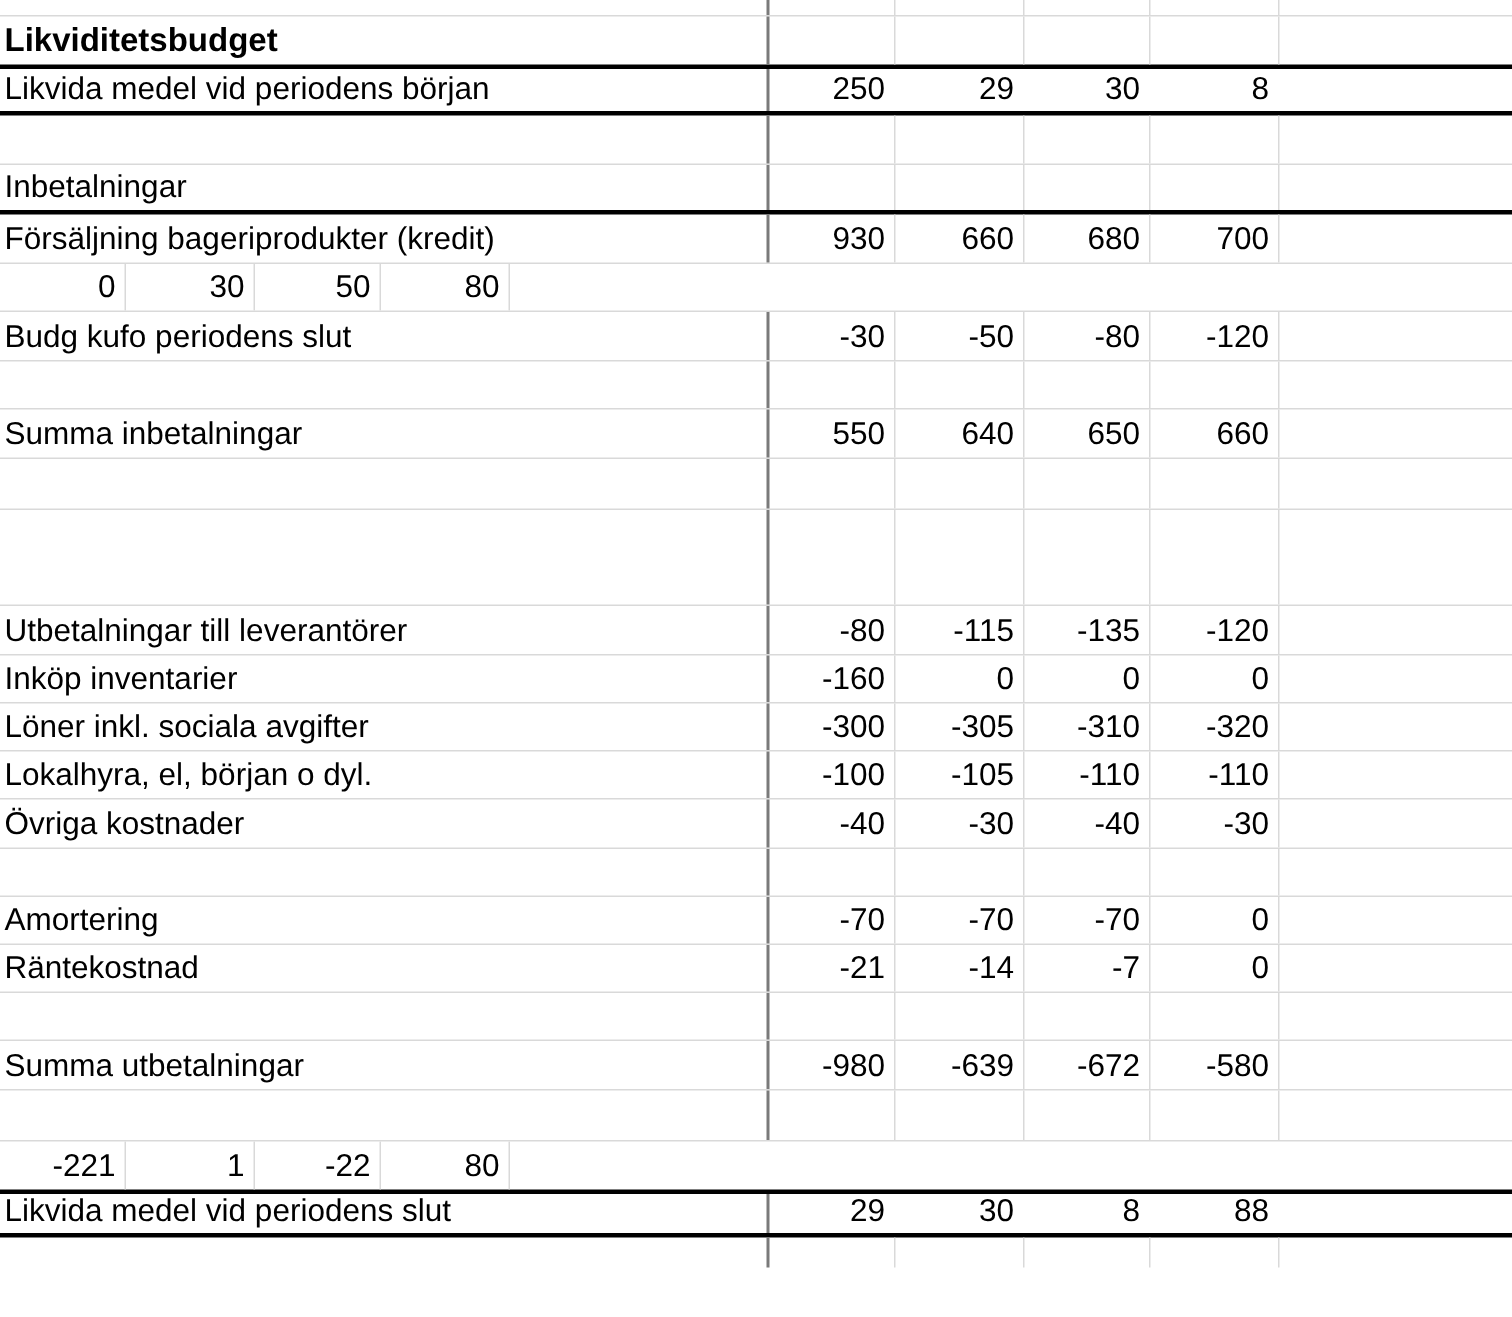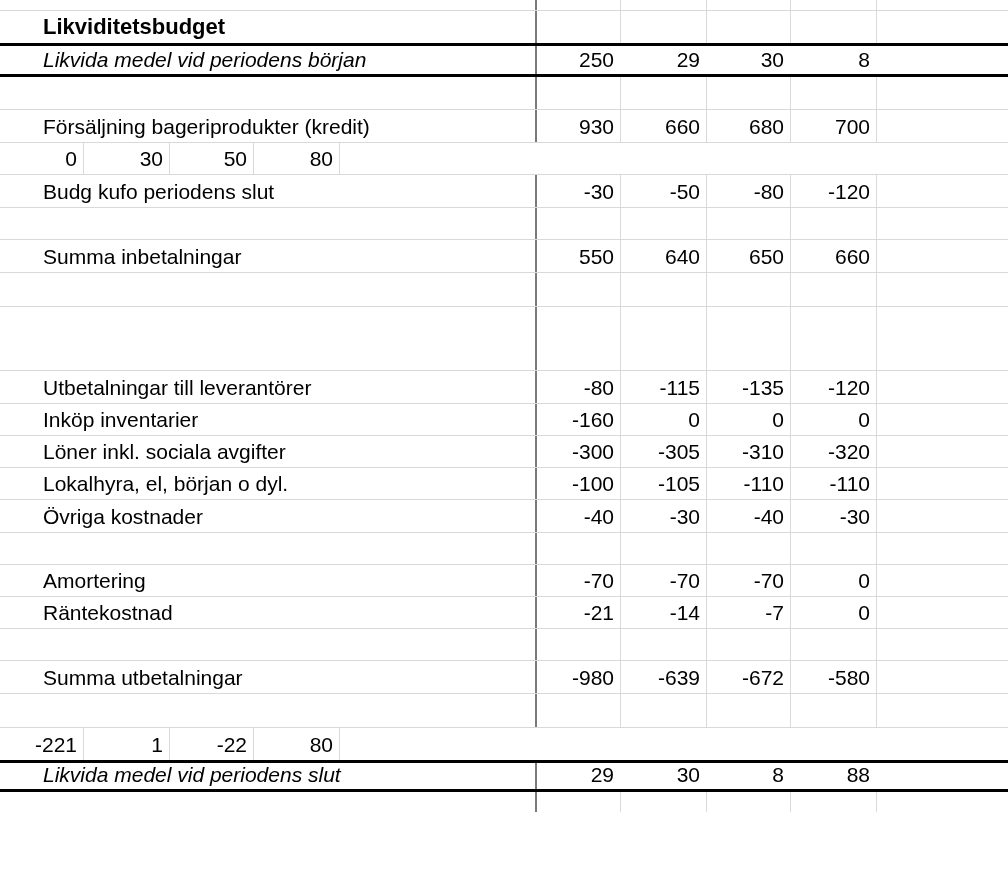--- a/index.html
+++ b/index.html
@@ -13,27 +13,27 @@
   }
   .row{display:flex;box-sizing:border-box;width:1008px;
        border-bottom:1px solid var(--grid,#d9d9d9);}
   .row.nb{border-bottom:none;}
   .row.tb{border-bottom:3px solid var(--bdr,#000);}
   .row.ttb{border-top:3px solid var(--bdr,#000);border-bottom:3px solid var(--bdr,#000);}
   .h11{height:11px}.h20{height:20px}.h32{height:32px}.h33{height:33px}
   .h34{height:34px}.h64{height:64px}
   .cell{box-sizing:border-box;display:flex;align-items:flex-end;
         padding-bottom:3px;overflow:visible;white-space:nowrap;}
-  .label{width:513px;border-right:2px solid var(--divider,#7a7a7a);padding-left:19px;margin-left:24px;}
+  .label{width:513px;border-right:2px solid var(--divider,#7a7a7a);padding-left:3px;}
   .num{justify-content:flex-end;padding-right:6px;border-right:1px solid var(--grid,#d9d9d9);}
   .w84{width:84px}.w86{width:86px}
   .fill{flex:1;border-right:none;}
   .nov .num{border-right-color:transparent;text-align:right;}
   .ttb .cell{padding-bottom:2px;}
-  .it{font-style:italic;}
+  .it{}
   .bold{font-weight:bold;font-size:22px;}
 </style>
 </head>
 <body>
 
 <div id="sheet" style="--bg: #ffffff; --txt: #000000; --grid: #d9d9d9; --divider: #7a7a7a; --bdr: #000000;">
 
   <div class="row h11">
     <div class="cell label"></div>
     <div class="cell num w84"></div>
@@ -63,20 +63,28 @@
 
   <div class="row h33">
     <div class="cell label"></div>
     <div class="cell num w84"></div>
     <div class="cell num w86"></div>
     <div class="cell num w84"></div>
     <div class="cell num w86"></div>
     <div class="cell fill"></div>
   </div>
 
+  <div class="row h33 tb">
+    <div class="cell label it">Inbetalningar</div>
+    <div class="cell num w84"></div>
+    <div class="cell num w86"></div>
+    <div class="cell num w84"></div>
+    <div class="cell num w86"></div>
+    <div class="cell fill"></div>
+  </div>
 
   <div class="row h33">
     <div class="cell label">Försäljning bageriprodukter (kredit)</div>
     <div class="cell num w84">930</div>
     <div class="cell num w86">660</div>
     <div class="cell num w84">680</div>
     <div class="cell num w86">700</div>
     <div class="cell fill"></div>
   </div>
 

